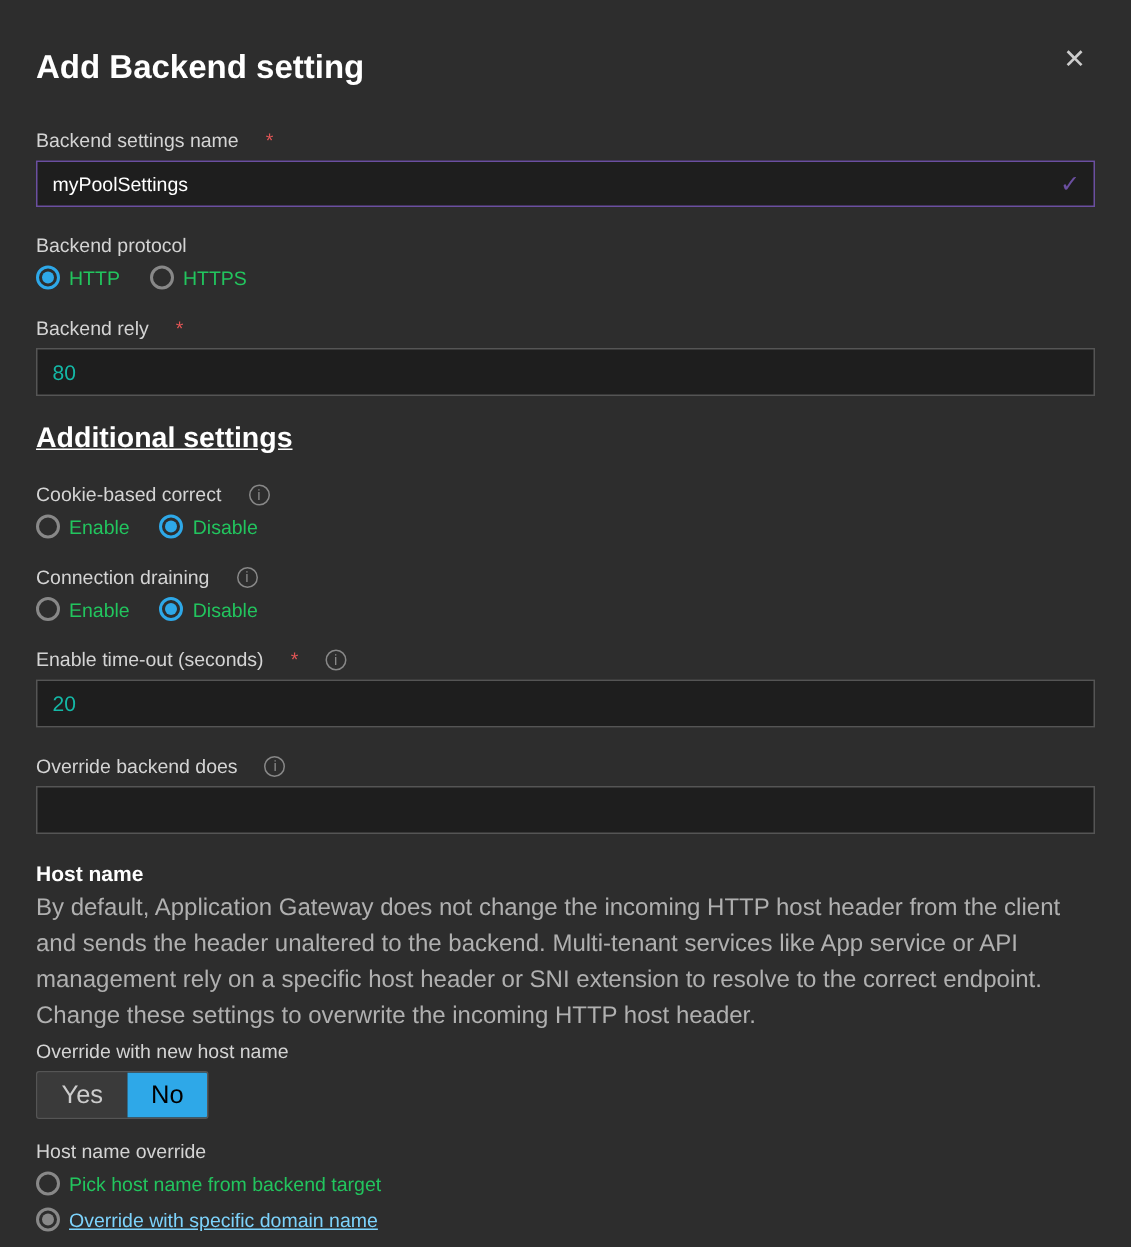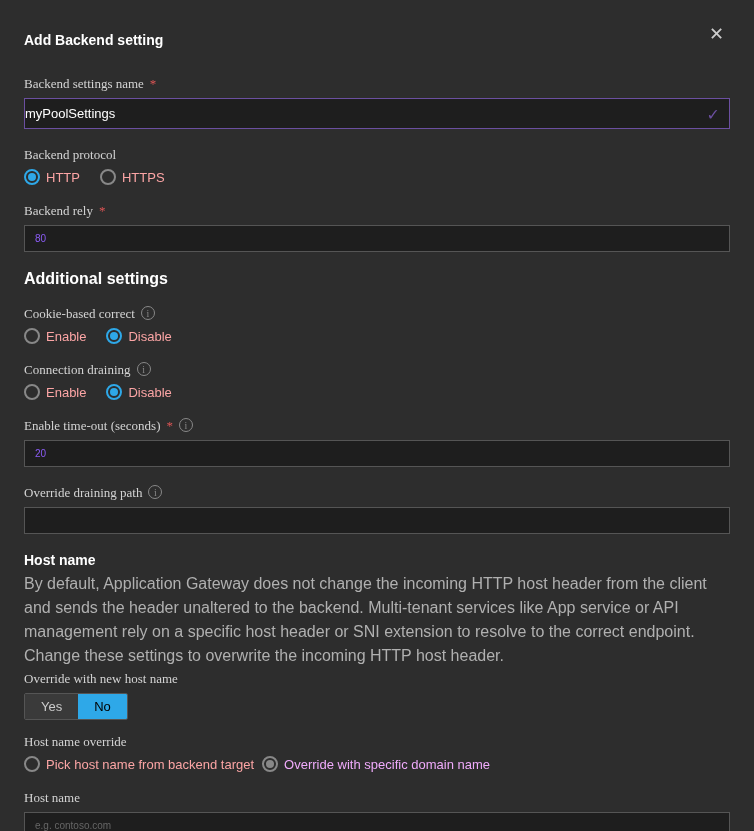--- a/index.html
+++ b/index.html
@@ -29,21 +29,21 @@
     }
 
     .dialog-header {
       display: flex;
       justify-content: space-between;
       align-items: center;
       margin-bottom: 28px;
     }
 
     .dialog-title {
-      font-size: 14px;
+      font-size: 22px;
       font-weight: 600;
       color: #ffffff;
       margin-top: 12px;
     }
 
     .close-btn {
       background: none;
       border: none;
       color: #cccccc;
       font-size: 18px;
@@ -54,23 +54,22 @@
 
     .field-group {
       margin-bottom: 18px;
     }
 
     .field-label {
       font-size: 13px;
       color: #d4d4d4;
       margin-bottom: 6px;
       display: flex;
-      align-items: flex-start;
-      gap: 6px;
-      font-family: Liberation Serif, serif;
+      align-items: flex-end;
+      gap: 18px;
     }
 
     .required-star {
       color: #e05555;
     }
 
     .info-icon {
       width: 14px;
       height: 14px;
       border-radius: 50%;
@@ -82,32 +81,32 @@
       color: #888;
       cursor: help;
       flex-shrink: 0;
     }
 
     .text-input {
       width: 100%;
       background: #1e1e1e;
       border: 1px solid #6b4fa0;
       color: #ffffff;
-      padding: 7px 0;
+      padding: 7px 10px;
       font-size: 13px;
       outline: none;
     }
 
     .text-input-normal {
       width: 100%;
       background: #1e1e1e;
       border: 1px solid #555;
-      color: #8b5cf6;
+      color: #14b8a6;
       padding: 7px 10px;
-      font-size: 10px;
+      font-size: 14px;
       outline: none;
     }
 
     .text-input-normal::placeholder {
       color: #666;
     }
 
     .input-with-check {
       position: relative;
     }
@@ -153,49 +152,50 @@
     .radio-circle.selected::after {
       content: '';
       width: 8px;
       height: 8px;
       border-radius: 50%;
       background: #2ea8e8;
     }
 
     .radio-label {
       font-size: 13px;
-      color: #fca5a5;
+      color: #22c55e;
     }
 
     .section-title {
       font-size: 14px;
       font-weight: 700;
       color: #ffffff;
       margin-bottom: 4px;
     }
 
     .additional-settings-title {
-      font-size: 16px;
+      font-size: 19px;
       font-weight: 700;
       color: #ffffff;
+      text-decoration: underline;
     }
 
     .toggle-group {
       display: flex;
       align-items: center;
       gap: 0;
       border: 1px solid #555;
       border-radius: 2px;
       overflow: hidden;
       width: fit-content;
     }
 
     .toggle-btn {
       padding: 5px 16px;
-      font-size: 13px;
+      font-size: 17px;
       cursor: pointer;
       border: none;
       outline: none;
     }
 
     .toggle-btn.active {
       background: #2ea8e8;
       color: #000000;
     }
 
@@ -314,21 +314,21 @@
     <div class="field-label">
       <span>Enable time-out (seconds)</span>
       <span class="required-star">*</span>
       <span class="info-icon">i</span>
     </div>
     <input type="text" class="text-input-normal" value="20" style="">
   </div>
 
   <div class="field-group">
     <div class="field-label">
-      <span>Override draining path</span>
+      <span>Override backend does</span>
       <span class="info-icon">i</span>
     </div>
     <input type="text" class="text-input-normal" value="" style="">
   </div>
 
   <div class="field-group">
     <div class="section-title">Host name</div>
     <p class="host-name-description">By default, Application Gateway does not change the incoming HTTP host header from the client and sends the header unaltered to the backend. Multi-tenant services like App service or API management rely on a specific host header or SNI extension to resolve to the correct endpoint. Change these settings to overwrite the incoming HTTP host header.</p>
 
     <div style="margin-bottom: 14px;">
@@ -338,28 +338,28 @@
       <div class="toggle-group">
         <button class="toggle-btn inactive">Yes</button>
         <button class="toggle-btn active">No</button>
       </div>
     </div>
 
     <div class="field-group">
       <div class="field-label">
         <span>Host name override</span>
       </div>
-      <div style="display: flex; flex-direction: row; gap: 8px; margin-top: 4px;">
+      <div style="display: flex; flex-direction: column; gap: 8px; margin-top: 4px;">
         <div class="radio-item">
           <div class="radio-circle"></div>
           <span class="radio-label">Pick host name from backend target</span>
         </div>
         <div class="radio-item radio-item-disabled">
           <div class="radio-circle selected"></div>
-          <span class="radio-label" style="color: #f0abfc;">Override with specific domain name</span>
+          <span class="radio-label" style="color: #7dd3fc; text-decoration: underline;">Override with specific domain name</span>
         </div>
       </div>
     </div>
 
     <div class="field-group">
       <div class="field-label">
         <span>Host name</span>
       </div>
       <input type="text" class="text-input-normal" placeholder="e.g. contoso.com" value="" style="">
     </div>

